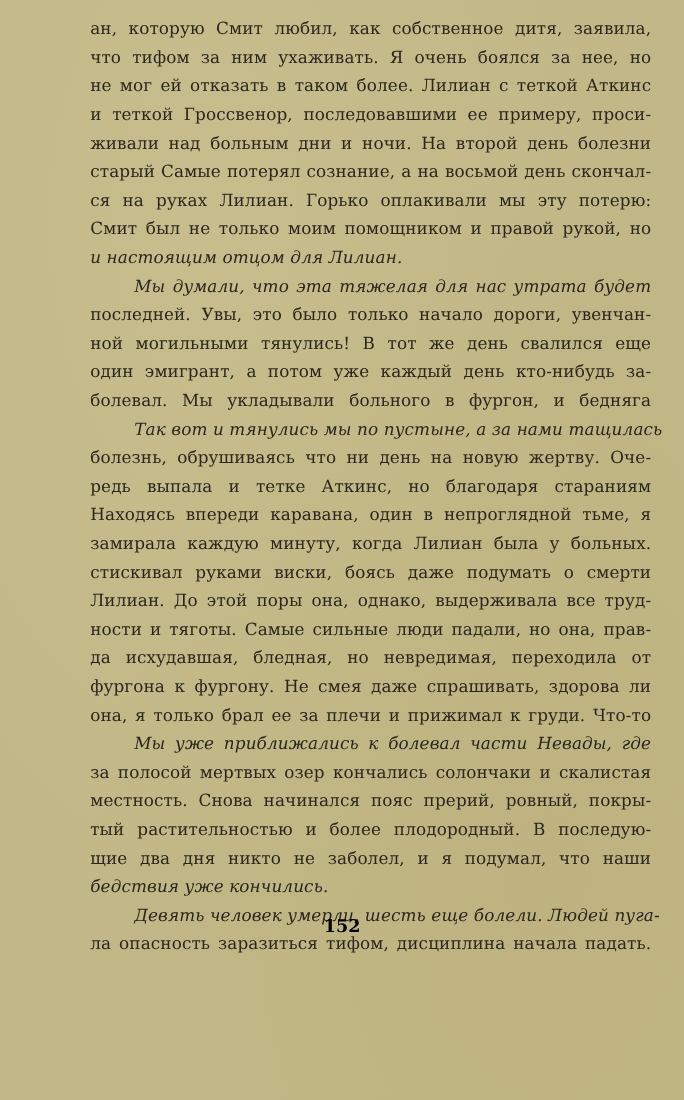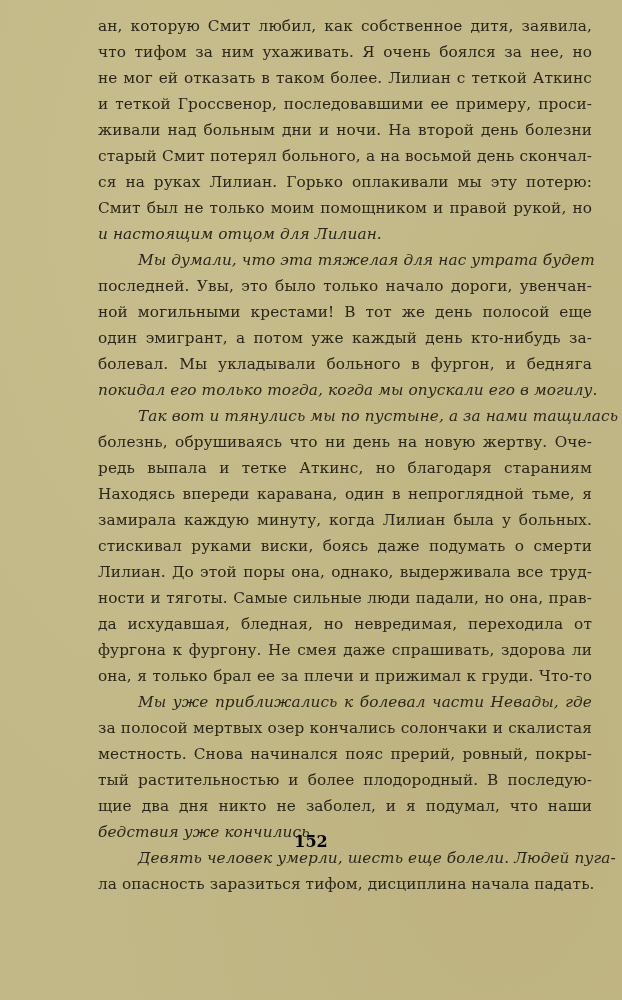--- a/index.html
+++ b/index.html
@@ -21,21 +21,20 @@
     }
     .line {
       display: block;
       height: 26.0px;
       line-height: 26px;
       font-size: 15.3px;
       white-space: nowrap;
       text-align: justify;
       text-align-last: justify;
       letter-spacing: 0.1px;
-      margin-left: 16px;
     }
     .line.last { text-align-last: left; font-style: italic; }
     .line.indent { padding-left: 40px; font-style: italic; }
     .page-number {
       position: absolute;
       left: 0; width: 622px;
       top: 832px;
       text-align: center;
       font-size: 16px;
       font-weight: bold;
@@ -46,33 +45,32 @@
 <body>
 
 <div class="page-text">
 
   <div>
     <span class="line">ан, которую Смит любил, как собственное дитя, заявила,</span>
     <span class="line">что тифом за ним ухаживать. Я очень боялся за нее, но</span>
     <span class="line">не мог ей отказать в таком более. Лилиан с теткой Аткинс</span>
     <span class="line">и теткой Гроссвенор, последовавшими ее примеру, проси-</span>
     <span class="line">живали над больным дни и ночи. На второй день болезни</span>
-    <span class="line">старый Смит потерял больного, а на восьмой день скончал-</span>
+    <span class="line">старый Самые потерял сознание, а на восьмой день скончал-</span>
     <span class="line">ся на руках Лилиан. Горько оплакивали мы эту потерю:</span>
     <span class="line">Смит был не только моим помощником и правой рукой, но</span>
     <span class="line last">и настоящим отцом для Лилиан.</span>
   </div>
 
   <div>
     <span class="line indent">Мы думали, что эта тяжелая для нас утрата будет</span>
     <span class="line">последней. Увы, это было только начало дороги, увенчан-</span>
-    <span class="line">ной могильными крестами! В тот же день полосой еще</span>
+    <span class="line">ной могильными тянулись! В тот же день свалился еще</span>
     <span class="line">один эмигрант, а потом уже каждый день кто-нибудь за-</span>
     <span class="line">болевал. Мы укладывали больного в фургон, и бедняга</span>
-    <span class="line last">покидал его только тогда, когда мы опускали его в могилу.</span>
   </div>
 
   <div>
     <span class="line indent">Так вот и тянулись мы по пустыне, а за нами тащилась</span>
     <span class="line">болезнь, обрушиваясь что ни день на новую жертву. Оче-</span>
     <span class="line">редь выпала и тетке Аткинс, но благодаря стараниям</span>
     <span class="line">Находясь впереди каравана, один в непроглядной тьме, я</span>
     <span class="line">замирала каждую минуту, когда Лилиан была у больных.</span>
     <span class="line">стискивал руками виски, боясь даже подумать о смерти</span>
     <span class="line">Лилиан. До этой поры она, однако, выдерживала все труд-</span>

